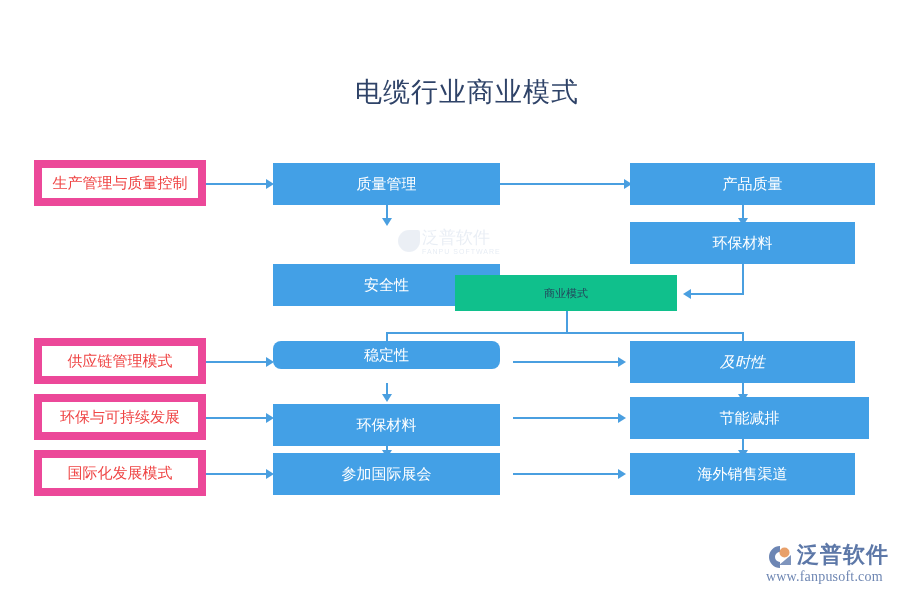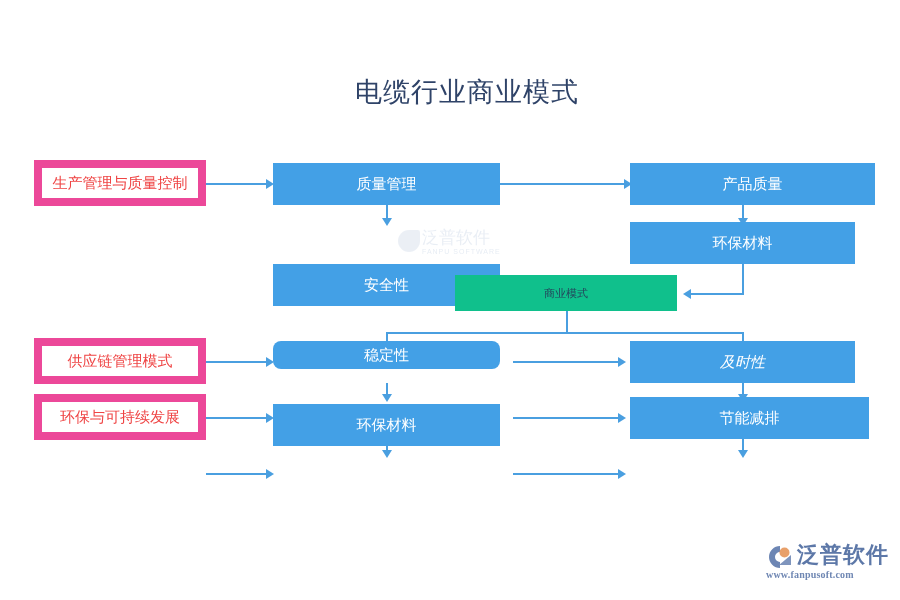--- a/index.html
+++ b/index.html
@@ -153,26 +153,25 @@
     font-size: 22px;
     font-weight: 700;
     color: #5d78a8;
     white-space: nowrap;
     letter-spacing: 1px;
   }
   #brand-logo .logo-url {
     position: absolute;
     left: 0;
     top: 29px;
-    font-size: 10px;
+    font-size: 14px;
     color: #6f87b3;
     letter-spacing: 0.2px;
     white-space: nowrap;
     font-family: "Liberation Serif", "DejaVu Serif", serif;
-    font-weight: bold;
   }
 </style>
 </head>
 <body>
 
 <div id="canvas">
 
   <div id="diagram-title">电缆行业商业模式</div>
 
   <div class="conn h" style="left:206px; top:183px; width:62px;"></div>
@@ -237,54 +236,63 @@
   </div>
 
   <div class="node outline" style="left:34px; top:394px; width:172px; height:46px;">
     <span>环保与可持续发展</span>
   </div>
 
   <div class="node outline" style="left:34px; top:338px; width:172px; height:46px;">
     <span>供应链管理模式</span>
   </div>
 
+  <div class="node outline" style="left:34px; top:450px; width:172px; height:46px;">
+    <span>国际化发展模式</span>
+  </div>
 
   <div class="node filled" style="left:273px; top:163px; width:227px; height:42px;">
     <span>质量管理</span>
   </div>
 
   <div class="node filled" style="left:273px; top:222px; width:227px; height:42px;margin-top:42px;">
     <span>安全性</span>
   </div>
 
   <div class="node filled" style="left:273px; top:341px; width:227px; height:28px;border-radius:8px;">
     <span>稳定性</span>
   </div>
 
   <div class="node filled" style="left:273px; top:404px; width:227px; height:42px;">
     <span>环保材料</span>
   </div>
 
+  <div class="node filled" style="left:273px; top:453px; width:227px; height:42px;">
+    <span>参加国际展会</span>
+  </div>
 
   <div class="node filled" style="left:630px; top:163px; width:245px; height:42px;">
     <span>产品质量</span>
   </div>
 
   <div class="node filled" style="left:630px; top:222px; width:225px; height:42px;">
     <span>环保材料</span>
   </div>
 
   <div class="node filled" style="left:630px; top:341px; width:225px; height:42px;font-style:italic;">
     <span>及时性</span>
   </div>
 
   <div class="node filled" style="left:630px; top:397px; width:239px; height:42px;">
     <span>节能减排</span>
   </div>
 
+  <div class="node filled" style="left:630px; top:453px; width:225px; height:42px;">
+    <span>海外销售渠道</span>
+  </div>
 
   <div class="node green" style="left:455px; top:275px; width:222px; height:36px;">
     <span>商业模式</span>
   </div>
 
   <div id="center-watermark">
     <div class="wm-swoosh"></div>
     <div class="wm-name">泛普软件</div>
     <div class="wm-sub">FANPU SOFTWARE</div>
   </div>

